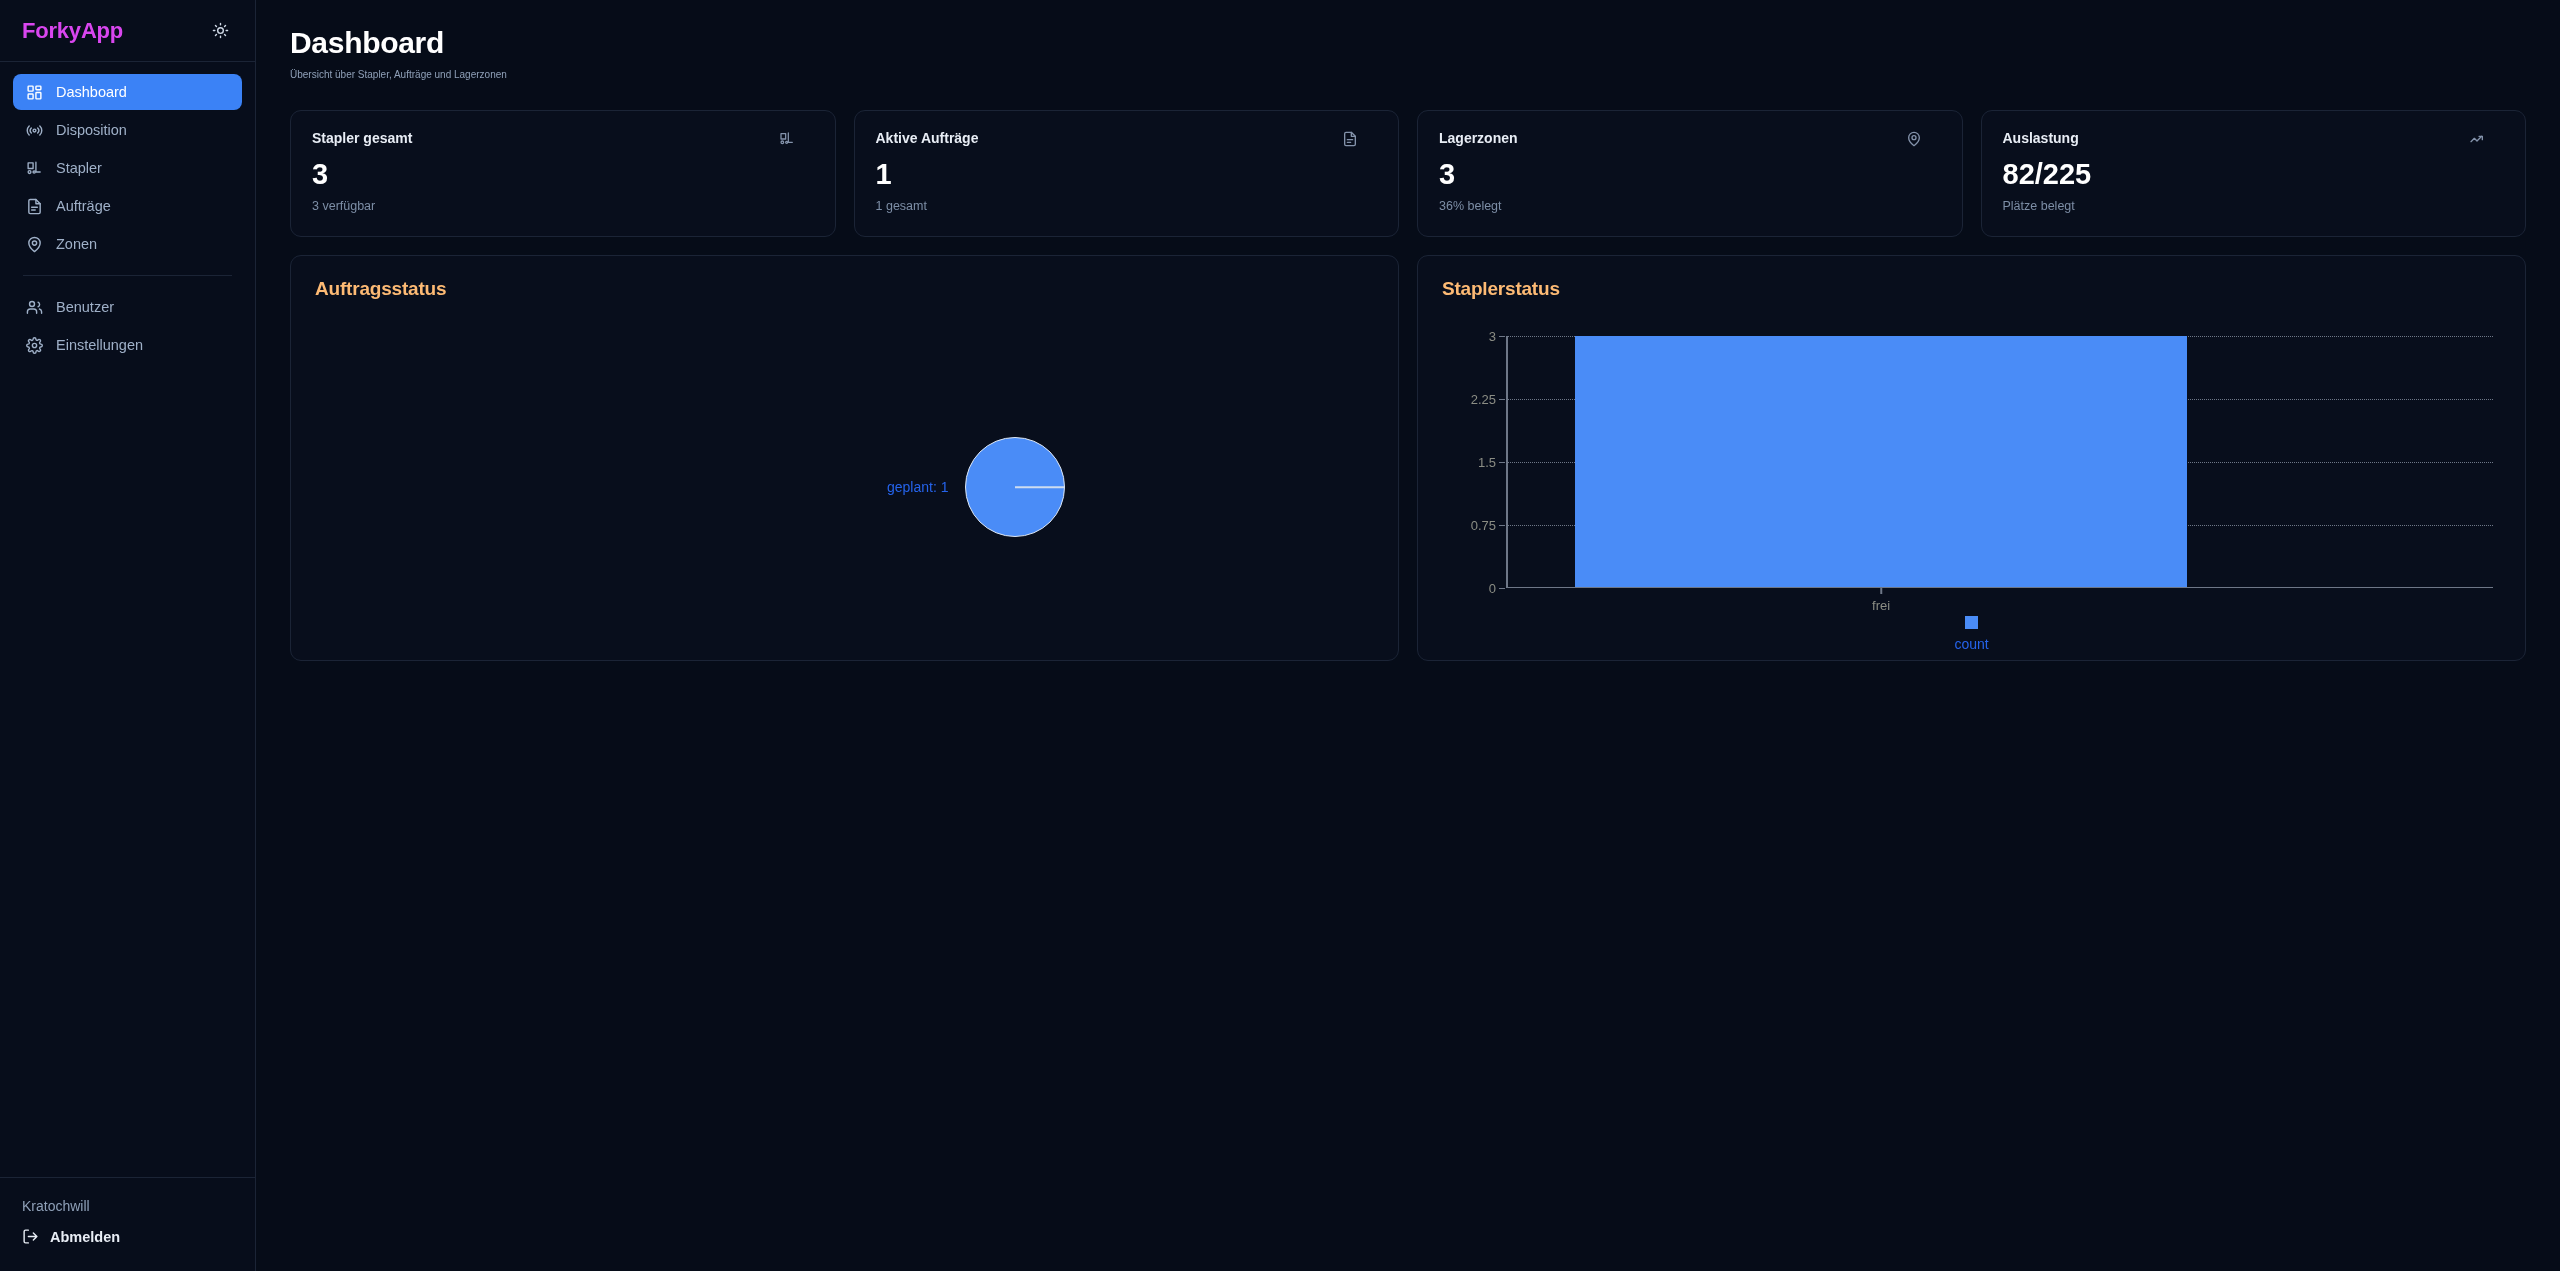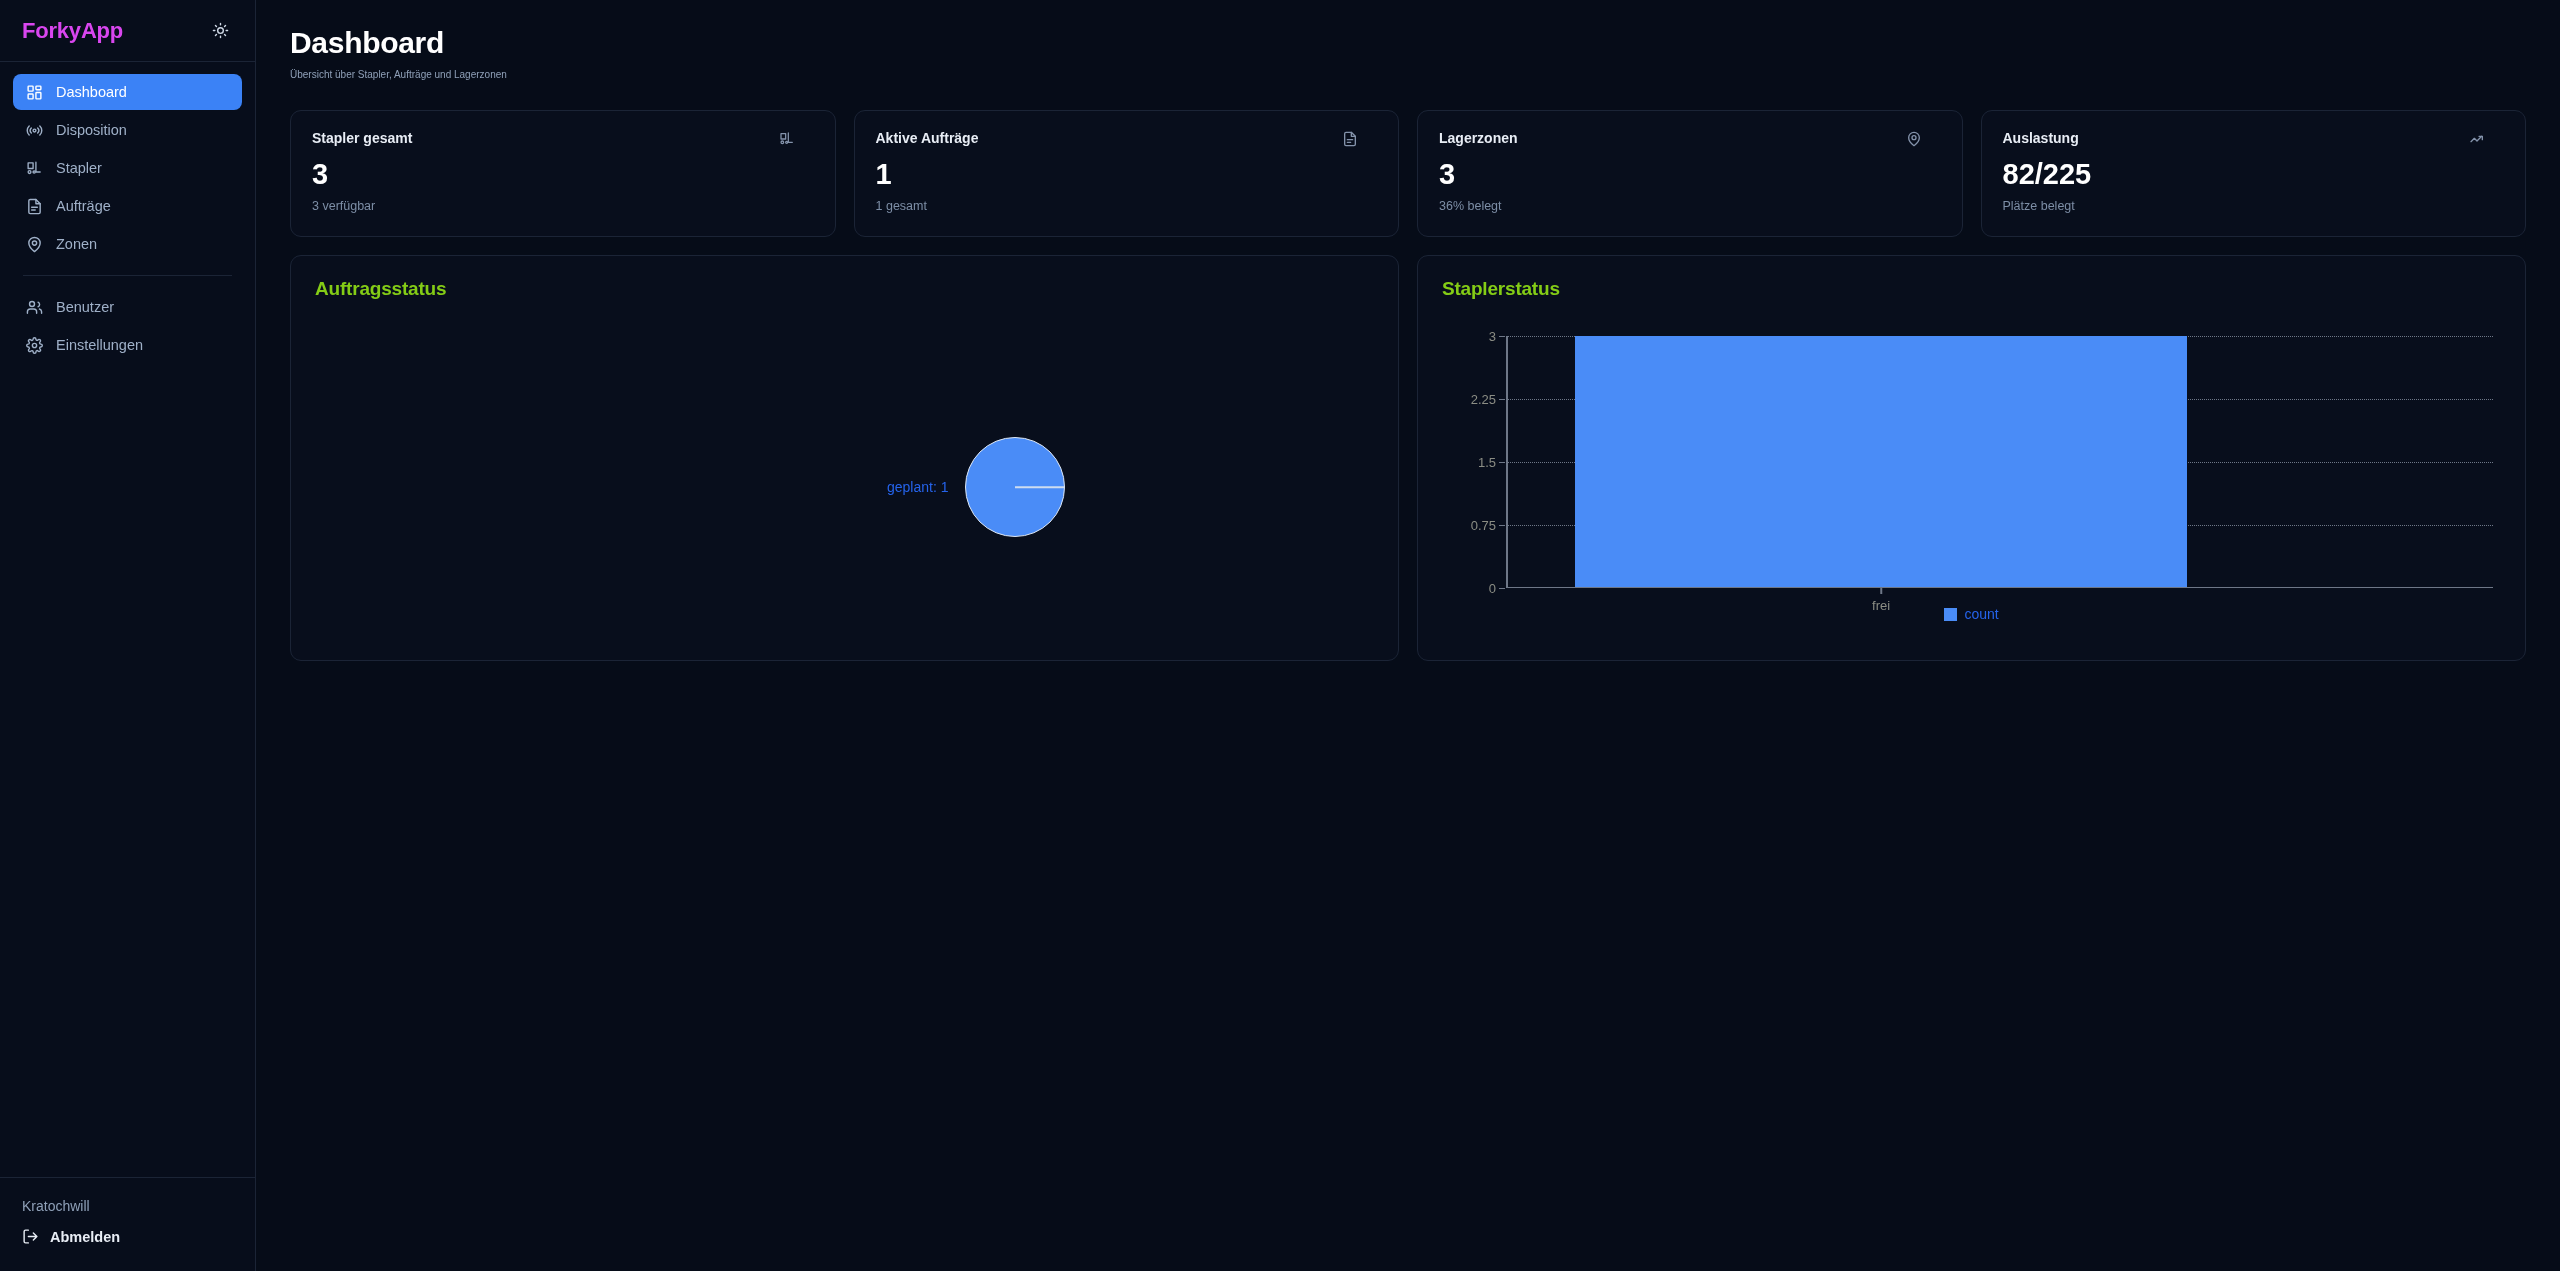--- a/index.html
+++ b/index.html
@@ -80,21 +80,21 @@
   .panels { display: flex; gap: 18px; margin-top: 18px; }
   .panel {
     flex: 1 1 0; min-width: 0;
     background: #080e1c;
     border: 1px solid #1b2436;
     border-radius: 11px;
     height: 406px;
     padding: 22px 24px;
     position: relative;
   }
-  .panel-title { color: #84cc16; font-size: 19px; font-weight: bold; letter-spacing: -0.2px; }
+  .panel-title { color: #fdba74; font-size: 19px; font-weight: bold; letter-spacing: -0.2px; }
   .panel-body { position: absolute; left: 0; right: 0; top: 58px; bottom: 0; }
 
   
   .pie-wrap { width: 100%; height: 100%; display: flex; align-items: center; justify-content: center; }
   .pie-stage { position: relative; width: 440px; height: 200px; display: flex; align-items: center; justify-content: flex-end; }
   .pie-label { color: #2563eb; font-size: 14px; white-space: nowrap; margin-right: 16px; }
   .pie-circle {
     width: 100px; height: 100px; border-radius: 50%;
     background: #4a8cf7;
     border: 1.5px solid #dde6f2;
@@ -128,22 +128,22 @@
   }
   .bc-yaxis { position: absolute; left: 0; top: 0; bottom: 0; width: 1.5px; background: #6e7787; }
   .bc-xaxis { position: absolute; left: 0; right: 0; bottom: 0; height: 1.5px; background: #6e7787; }
   .bc-bar { position: absolute; background: #4a8cf7; }
   .bc-xtickmark { position: absolute; top: 100%; width: 1.5px; height: 6px; background: #6e7787; transform: translateX(-50%); }
   .bc-xlabel {
     position: absolute; top: calc(100% + 10px);
     color: #8b8d84; font-size: 13px; transform: translateX(-50%); white-space: nowrap;
   }
   .bc-legend {
-    position: absolute; left: 0; right: 0; bottom: 38px;
-    display: flex; align-items: center; justify-content: center; gap: 7px;
+    position: absolute; left: 0; right: 0; bottom: 8px;
+    display: flex; align-items: center; justify-content: center; gap: 7px; flex-direction: column;
   }
   .bc-legend-swatch { width: 13px; height: 13px; background: #4a8cf7; flex: 0 0 13px; }
   .bc-legend-label { color: #2563eb; font-size: 14px; }
 </style>
 </head>
 <body>
 
 <div class="app">
 
   <aside class="sidebar">

